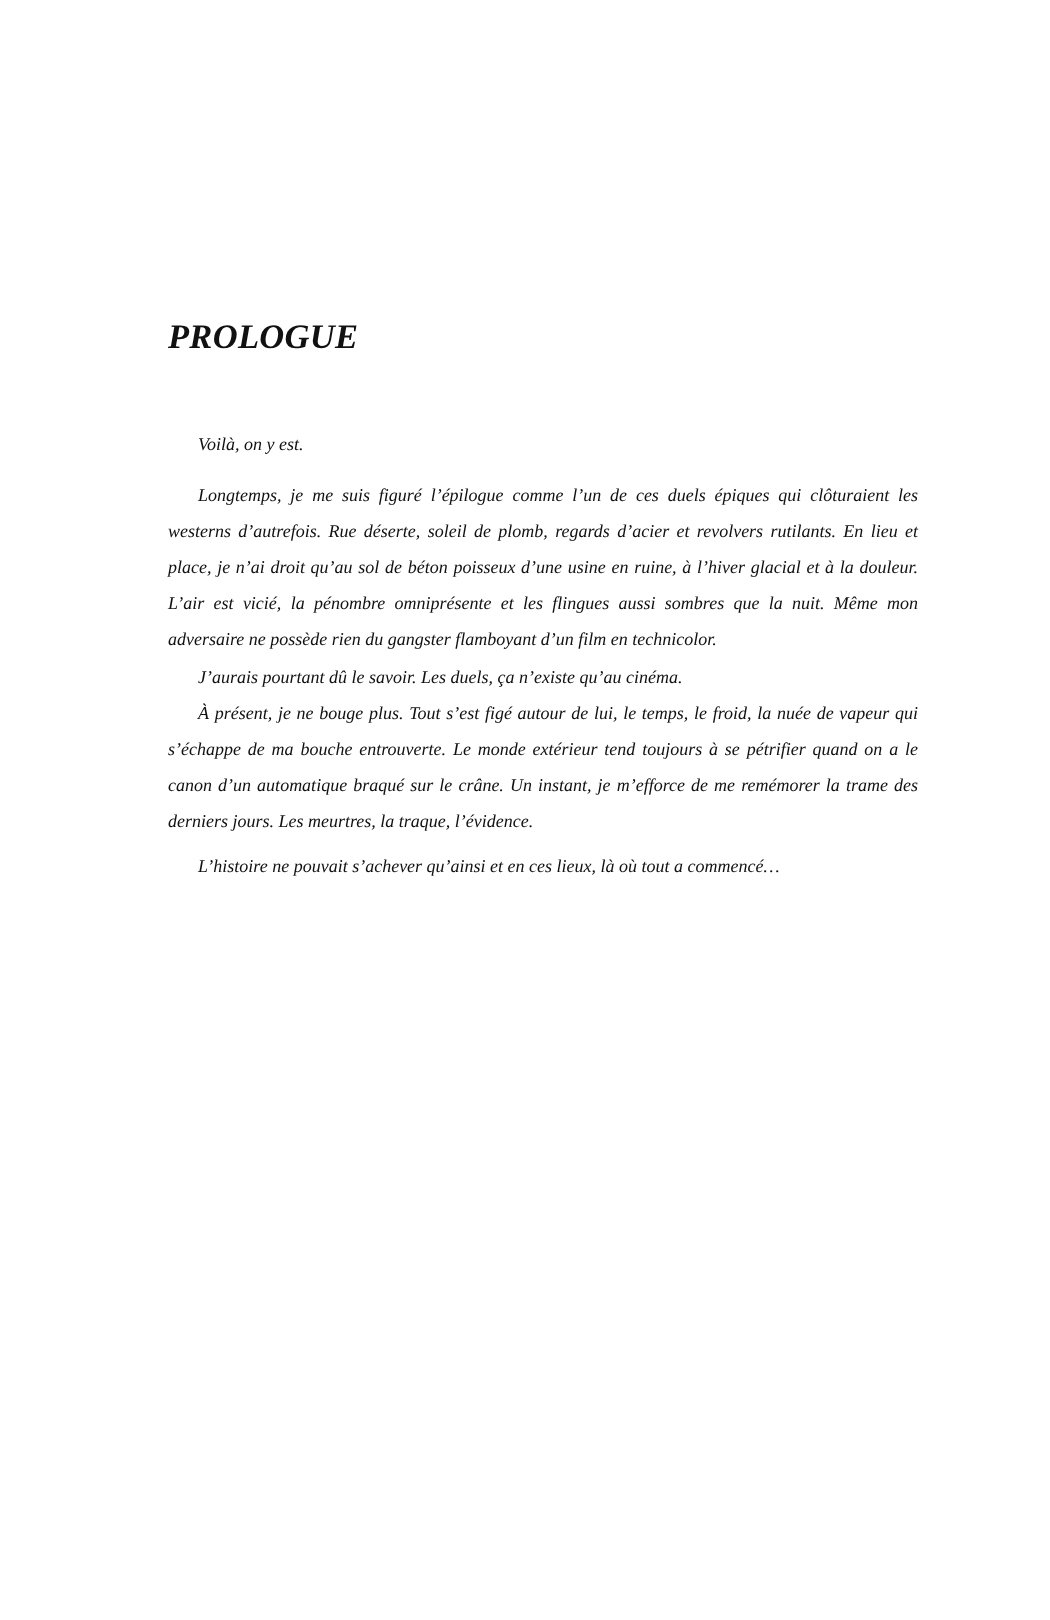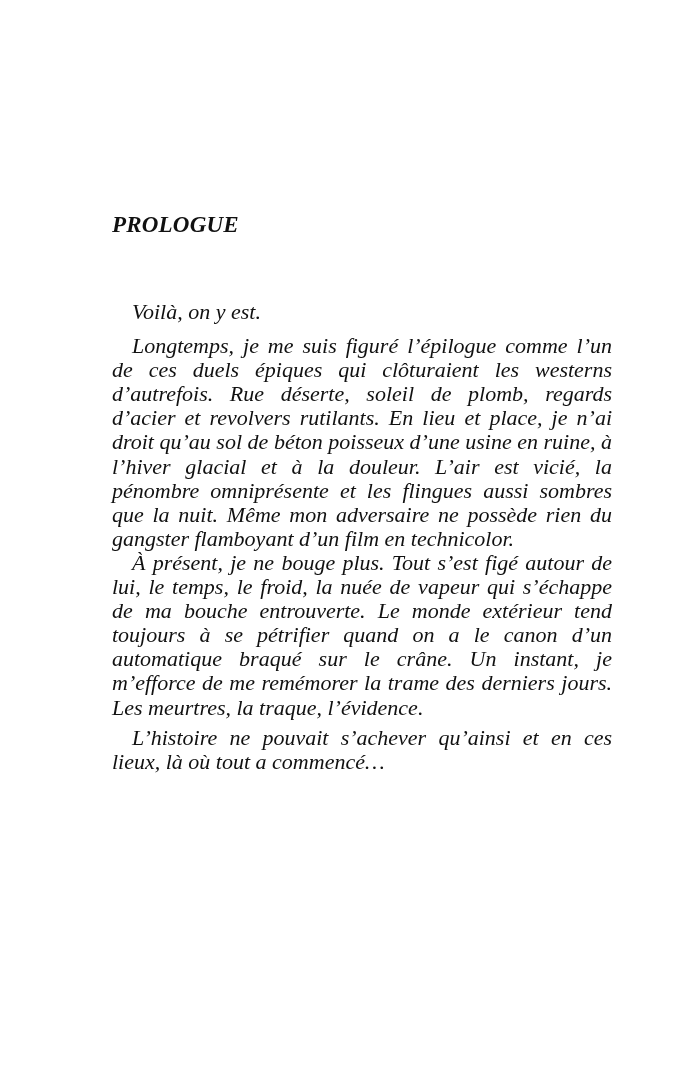--- a/index.html
+++ b/index.html
@@ -29,26 +29,26 @@
       text-align: left;
       font-family: "Liberation Serif", serif;
       font-style: italic;
       font-weight: bold;
       font-size: 23px;
       letter-spacing: 0.2px;
       margin: 0;
     }
     .body-text {
       position: absolute;
-      top: 300px;
+      top: 284px;
       left: 0;
       width: 500px;
       font-family: "Liberation Serif", serif;
       font-style: italic;
-      font-size: 22px;
+      font-size: 12px;
       line-height: 24.1px;
     }
     .body-text p {
       margin: 0;
       text-indent: 20px;
       text-align: justify;
     }
     .body-text p.gap-after {
       margin-bottom: 10px;
     }
@@ -58,16 +58,17 @@
   </style>
 </head>
 <body>
 
 <div class="page">
   <h1 class="title">PROLOGUE</h1>
 
   <div class="body-text">
     <p class="gap-after">Voilà, on y est.</p>
     <p>Longtemps, je me suis figuré l’épilogue comme l’un de ces duels épiques qui clôturaient les westerns d’autrefois. Rue déserte, soleil de plomb, regards d’acier et revolvers rutilants. En lieu et place, je n’ai droit qu’au sol de béton poisseux d’une usine en ruine, à l’hiver glacial et à la douleur. L’air est vicié, la pénombre omniprésente et les flingues aussi sombres que la nuit. Même mon adversaire ne possède rien du gangster flamboyant d’un film en technicolor.</p>
+    <p>J’aurais pourtant dû le savoir. Les duels, ça n’existe qu’au cinéma.</p>
     <p>À présent, je ne bouge plus. Tout s’est figé autour de lui, le temps, le froid, la nuée de vapeur qui s’échappe de ma bouche entrouverte. Le monde extérieur tend toujours à se pétrifier quand on a le canon d’un automatique braqué sur le crâne. Un instant, je m’efforce de me remémorer la trame des derniers jours. Les meurtres, la traque, l’évidence.</p>
     <p class="gap-before">L’histoire ne pouvait s’achever qu’ainsi et en ces lieux, là où tout a commencé…</p>
   </div>
 </div>
 
 </body></html>

